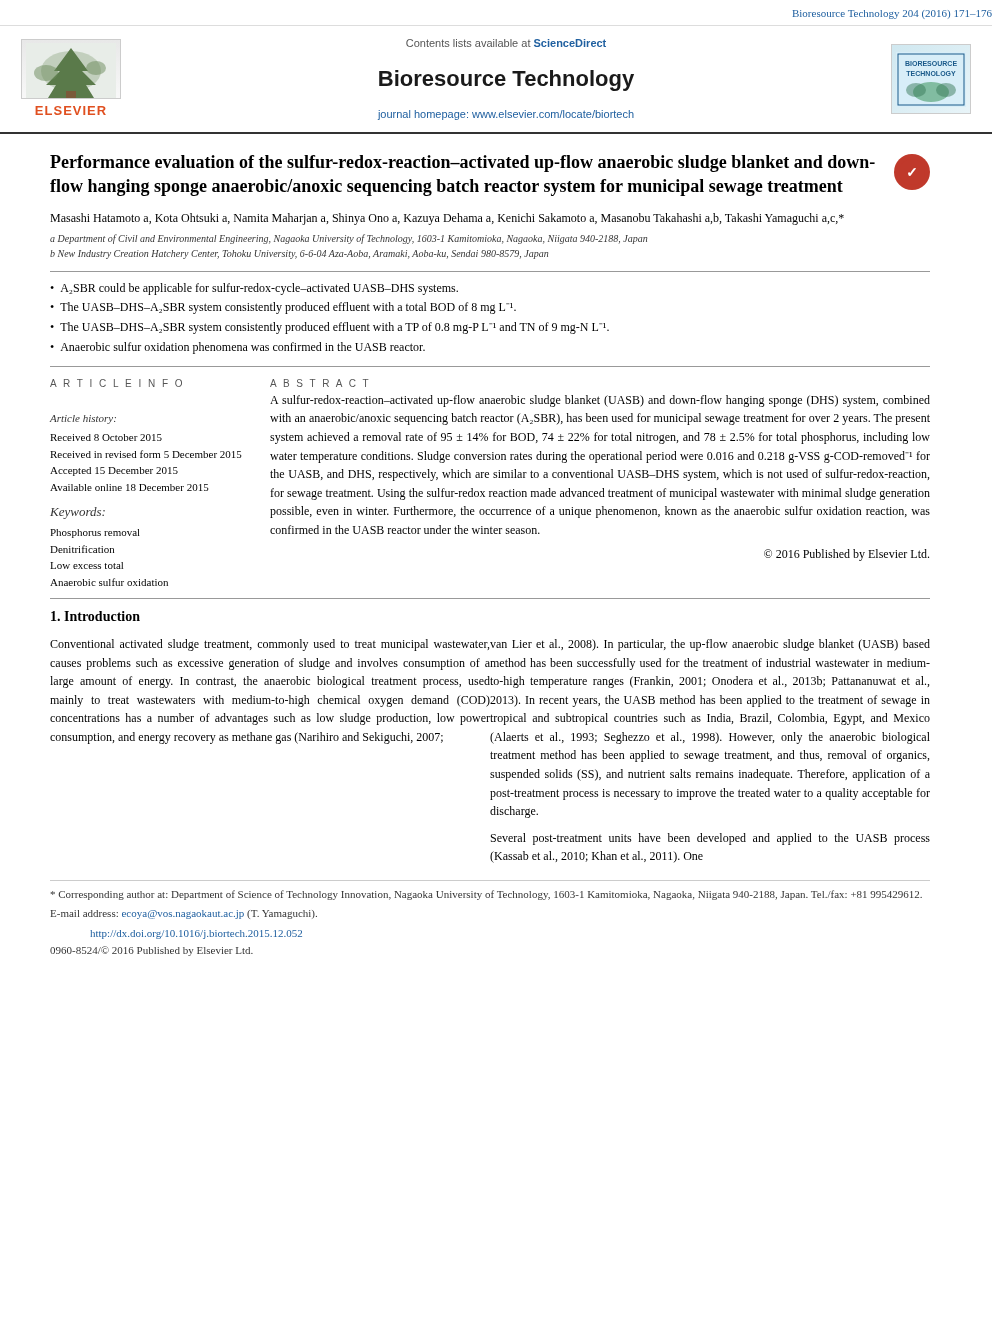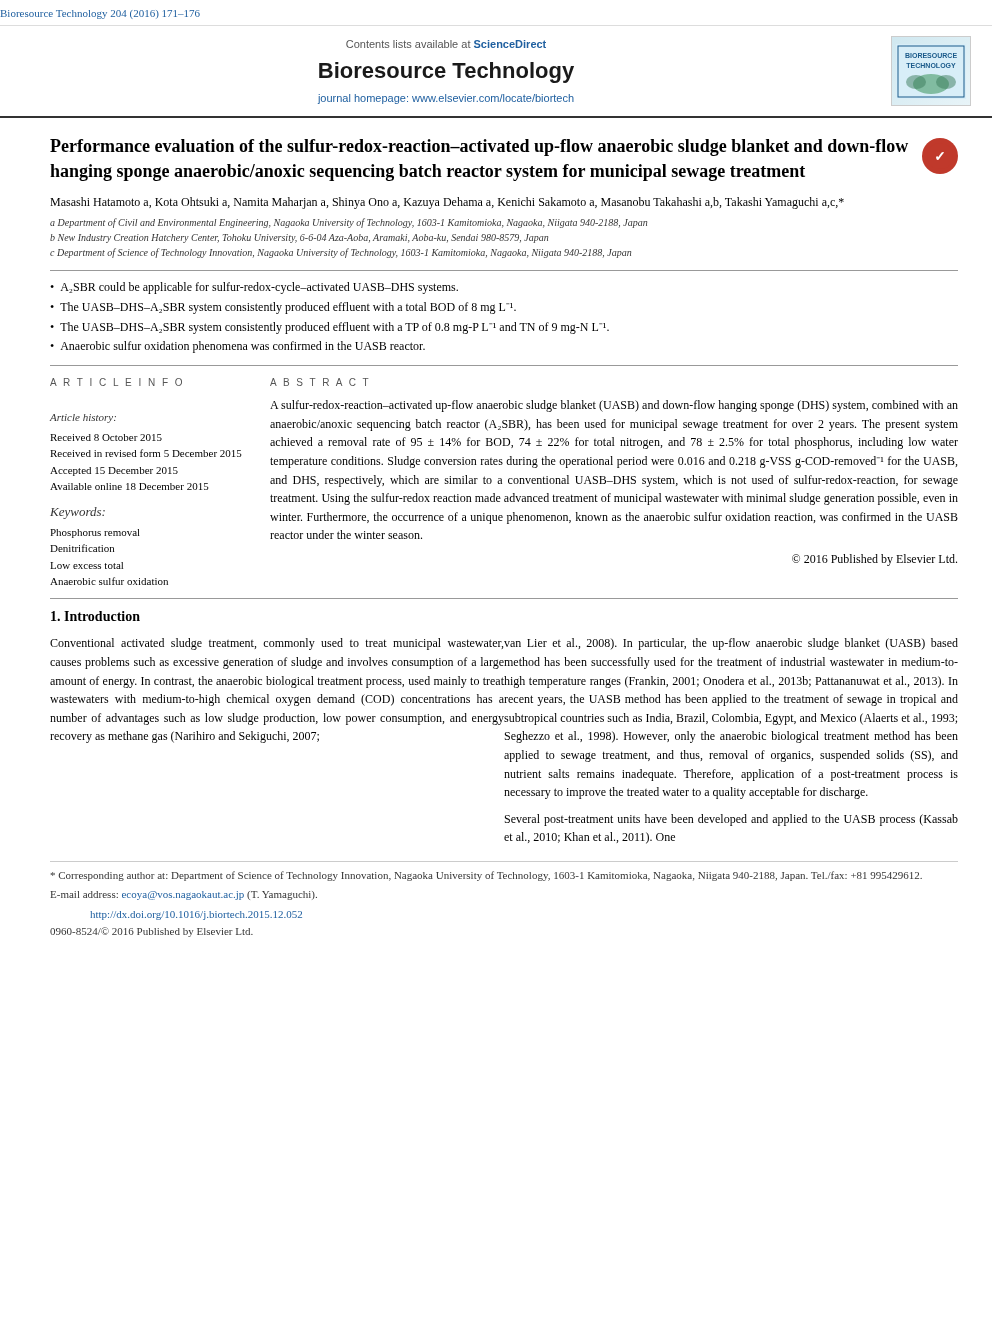--- a/index.html
+++ b/index.html
@@ -7,21 +7,21 @@
       font-family: 'Times New Roman', Times, serif;
       background: #fff;
       color: #000;
       width: 992px;
       min-height: 1323px;
       font-size: 13px;
       line-height: 1.4;
     }
     .top-bar {
       background: #fff;
-      text-align: left;
+      text-align: right;
       padding: 6px 0 4px 0;
       font-size: 11px;
       color: #2060a0;
       border-bottom: 1px solid #ddd;
     }
     .journal-header {
       display: flex;
       align-items: stretch;
       border-bottom: 2px solid #333;
       padding: 10px 16px;
@@ -53,21 +53,21 @@
       letter-spacing: 1px;
       margin-top: 3px;
       font-family: Arial, sans-serif;
     }
     .journal-center {
       flex: 1;
       display: flex;
       flex-direction: column;
       align-items: center;
       justify-content: center;
-      gap: 4px;
+      gap: 12px;
     }
     .sciencedirect-line {
       font-size: 11px;
       color: #555;
       font-family: Arial, sans-serif;
     }
     .sciencedirect-link {
       color: #2060a0;
       font-weight: bold;
     }
@@ -100,21 +100,21 @@
       font-size: 8px;
       font-family: Arial, sans-serif;
       font-weight: bold;
       color: #1a5a8a;
       background: linear-gradient(135deg, #d0e8f0, #e8f4f8);
       padding: 4px;
       text-align: center;
       line-height: 1.3;
     }
     .main-content {
-      padding: 16px 34px 16px 50px;
+      padding: 16px 62px 16px 50px;
     }
     .article-title {
       font-size: 18px;
       font-weight: bold;
       color: #000;
       line-height: 1.35;
       margin-bottom: 10px;
       display: flex;
       align-items: flex-start;
       gap: 10px;
@@ -204,21 +204,20 @@
       color: #000;
       line-height: 1.5;
     }
     .keywords-section { margin-top: 8px; }
     .abstract-title {
       font-size: 10px;
       letter-spacing: 2px;
       color: #555;
       text-transform: uppercase;
       font-family: Arial, sans-serif;
-      margin-bottom: 6px;
     }
     .abstract-text {
       font-size: 12px;
       line-height: 1.55;
       text-align: justify;
       color: #000;
     }
     .copyright-line {
       font-size: 12px;
       text-align: right;
@@ -261,20 +260,33 @@
   </style>
 </head>
 <body>
 
 <div class="top-bar">
   <span>Bioresource Technology 204 (2016) 171–176</span>
 </div>
 
 <div class="journal-header">
 
+  <div class="elsevier-logo">
+    <div class="elsevier-art">
+      <svg width="90" height="55" viewBox="0 0 90 55">
+        <rect width="90" height="55" fill="#e8ede8"></rect>
+        <ellipse cx="45" cy="28" rx="30" ry="20" fill="#6a8a5a" opacity="0.3"></ellipse>
+        <polygon points="45,5 28,28 34,28 20,42 30,42 22,55 68,55 60,42 70,42 56,28 62,28" fill="#5a7a4a"></polygon>
+        <rect x="40" y="48" width="10" height="7" fill="#7a5a3a"></rect>
+        <ellipse cx="20" cy="30" rx="12" ry="8" fill="#6a8a5a" opacity="0.5"></ellipse>
+        <ellipse cx="70" cy="25" rx="10" ry="7" fill="#6a8a5a" opacity="0.5"></ellipse>
+      </svg>
+    </div>
+    <div class="elsevier-name">ELSEVIER</div>
+  </div>
 
   <div class="journal-center">
     <div class="sciencedirect-line">
       <span>Contents lists available at</span>
       <span class="sciencedirect-link" style="cursor:pointer;">ScienceDirect</span>
     </div>
     <div class="journal-title-main">Bioresource Technology</div>
     <div class="journal-homepage">journal homepage: www.elsevier.com/locate/biortech</div>
   </div>
 
@@ -305,21 +317,20 @@
     </div>
   </div>
 
   <div class="authors">
     <span>Masashi Hatamoto a, Kota Ohtsuki a, Namita Maharjan a, Shinya Ono a, Kazuya Dehama a, Kenichi Sakamoto a, Masanobu Takahashi a,b, Takashi Yamaguchi a,c,*</span>
   </div>
 
   <div class="affiliations">
     <div>a Department of Civil and Environmental Engineering, Nagaoka University of Technology, 1603-1 Kamitomioka, Nagaoka, Niigata 940-2188, Japan</div>
     <div>b New Industry Creation Hatchery Center, Tohoku University, 6-6-04 Aza-Aoba, Aramaki, Aoba-ku, Sendai 980-8579, Japan</div>
-    <div>c Department of Science of Technology Innovation, Nagaoka University of Technology, 1603-1 Kamitomioka, Nagaoka, Niigata 940-2188, Japan</div>
   </div>
 
   <hr class="divider">
 
   <div class="highlights-section">
     <div class="highlight-item">
       <span class="bullet">•</span>
       <span>A₂SBR could be applicable for sulfur-redox-cycle–activated UASB–DHS systems.</span>
     </div>
     <div class="highlight-item">

